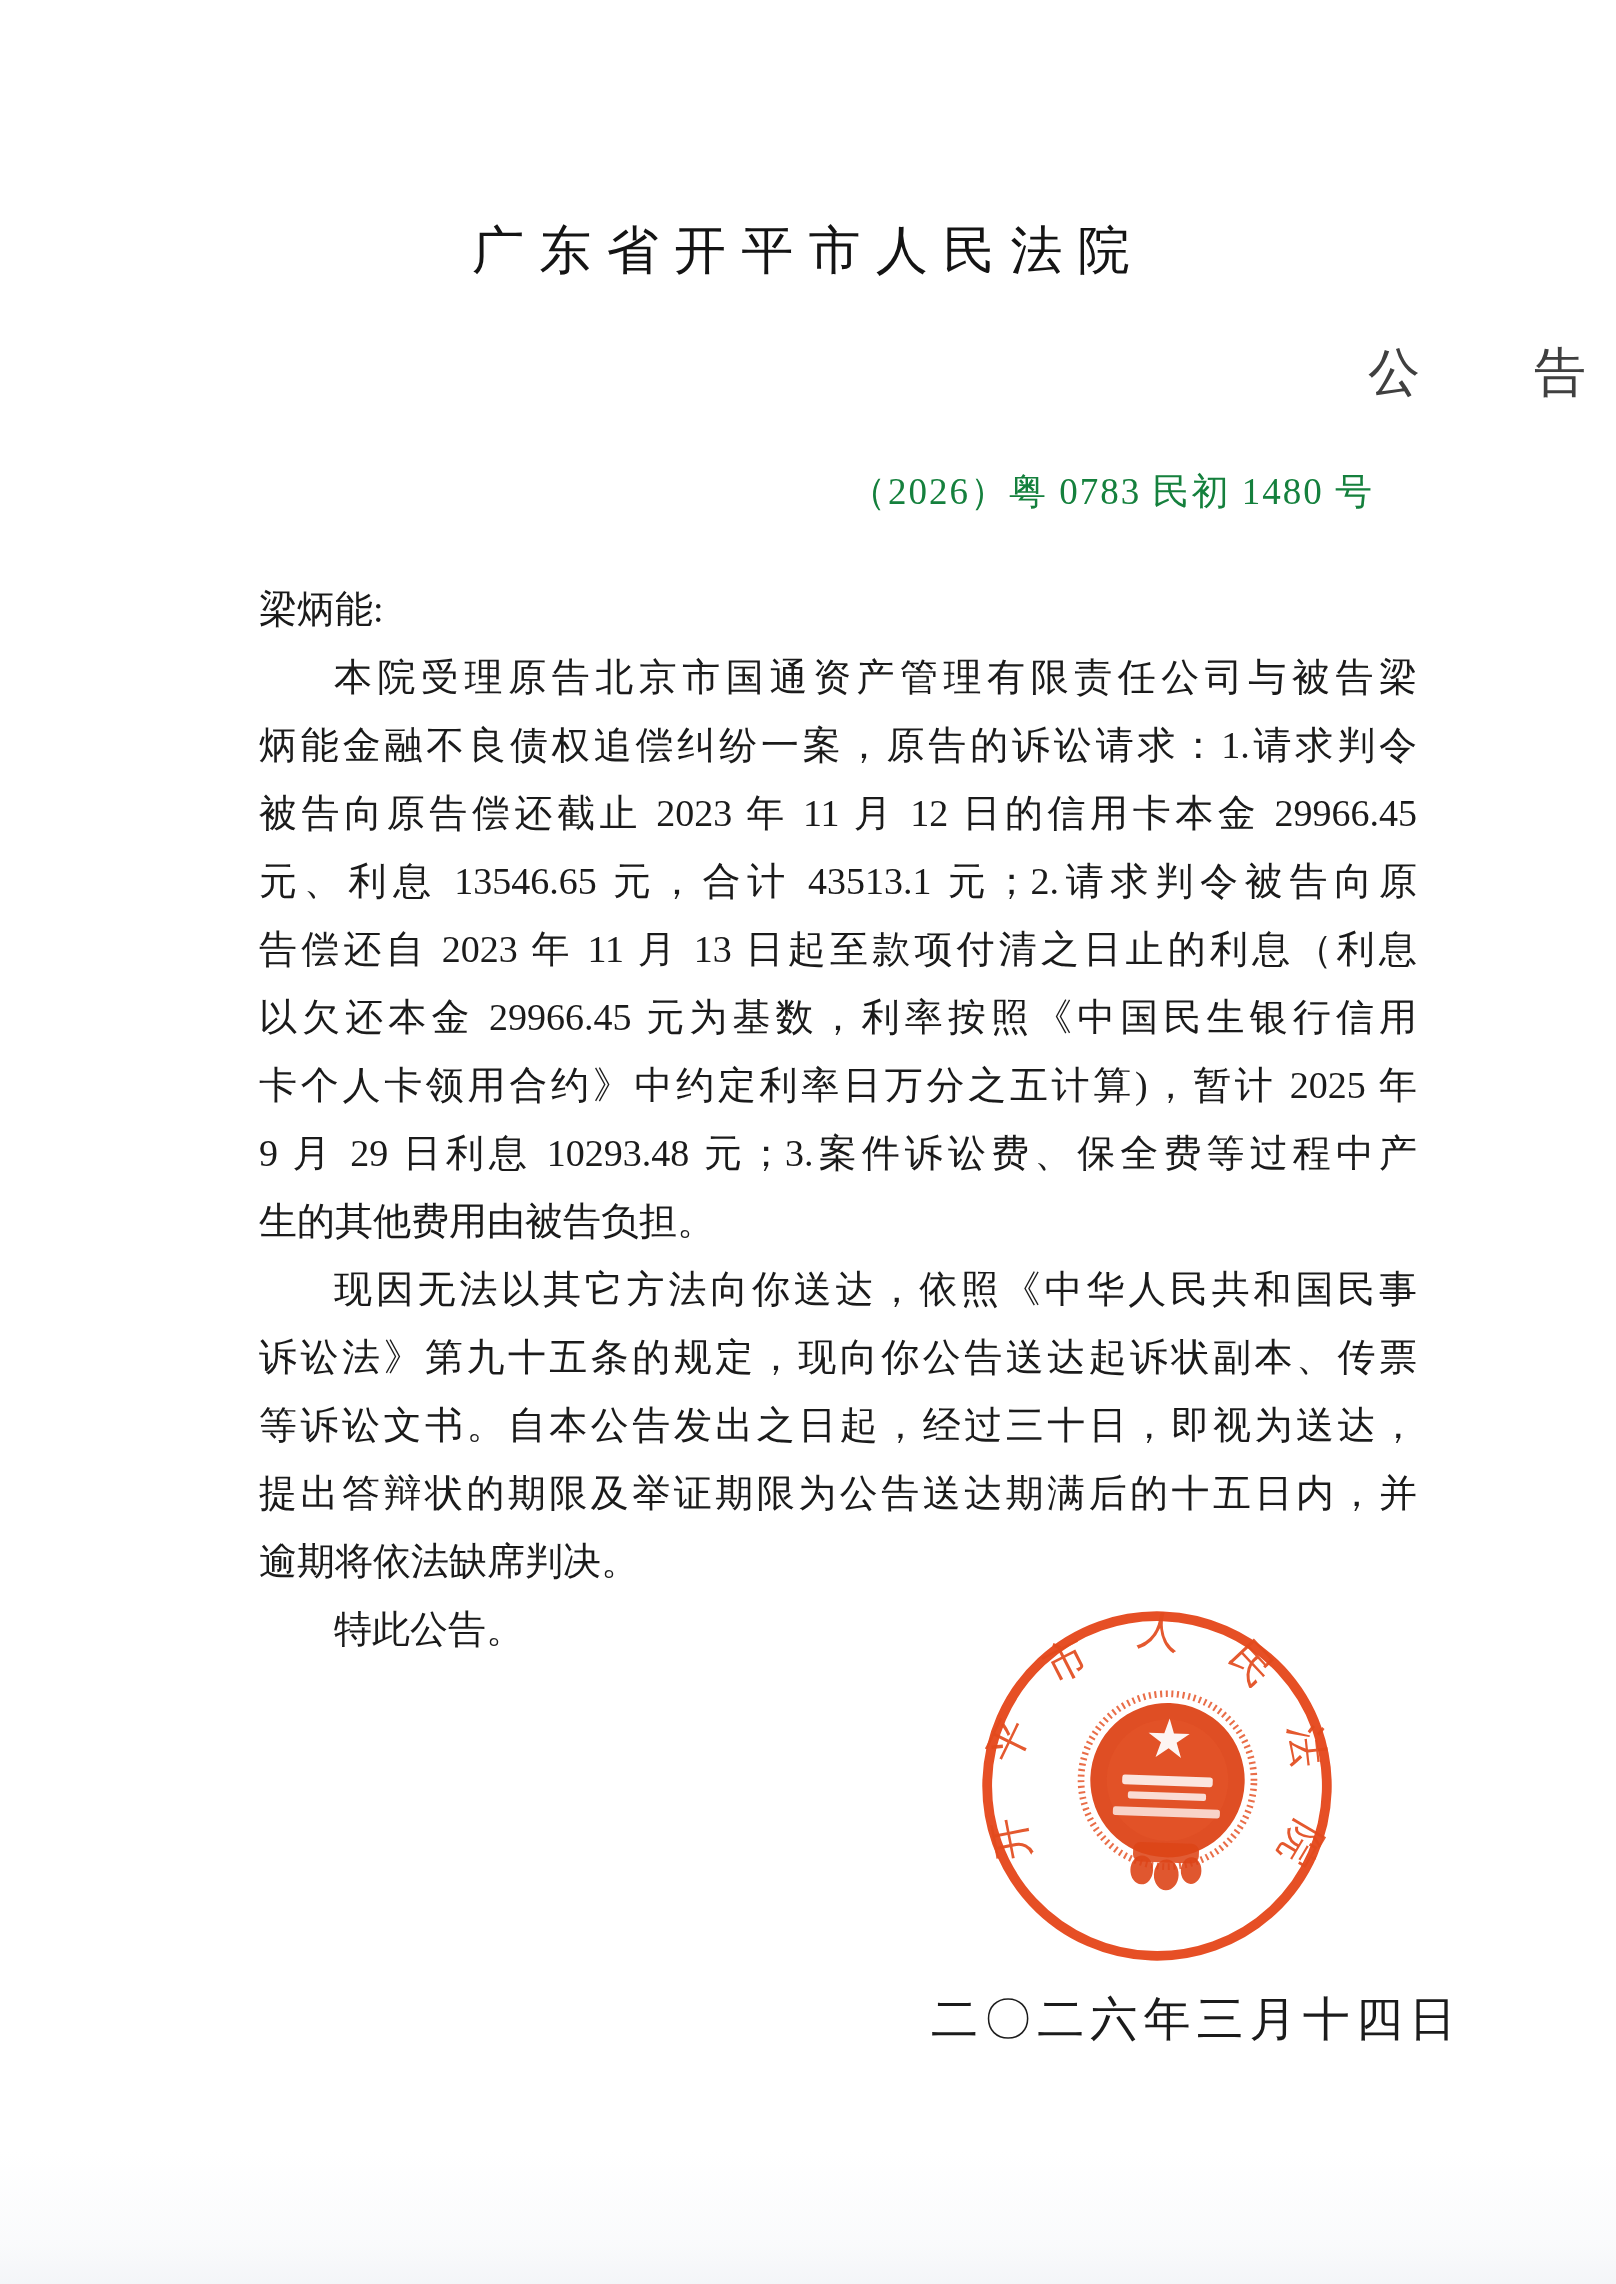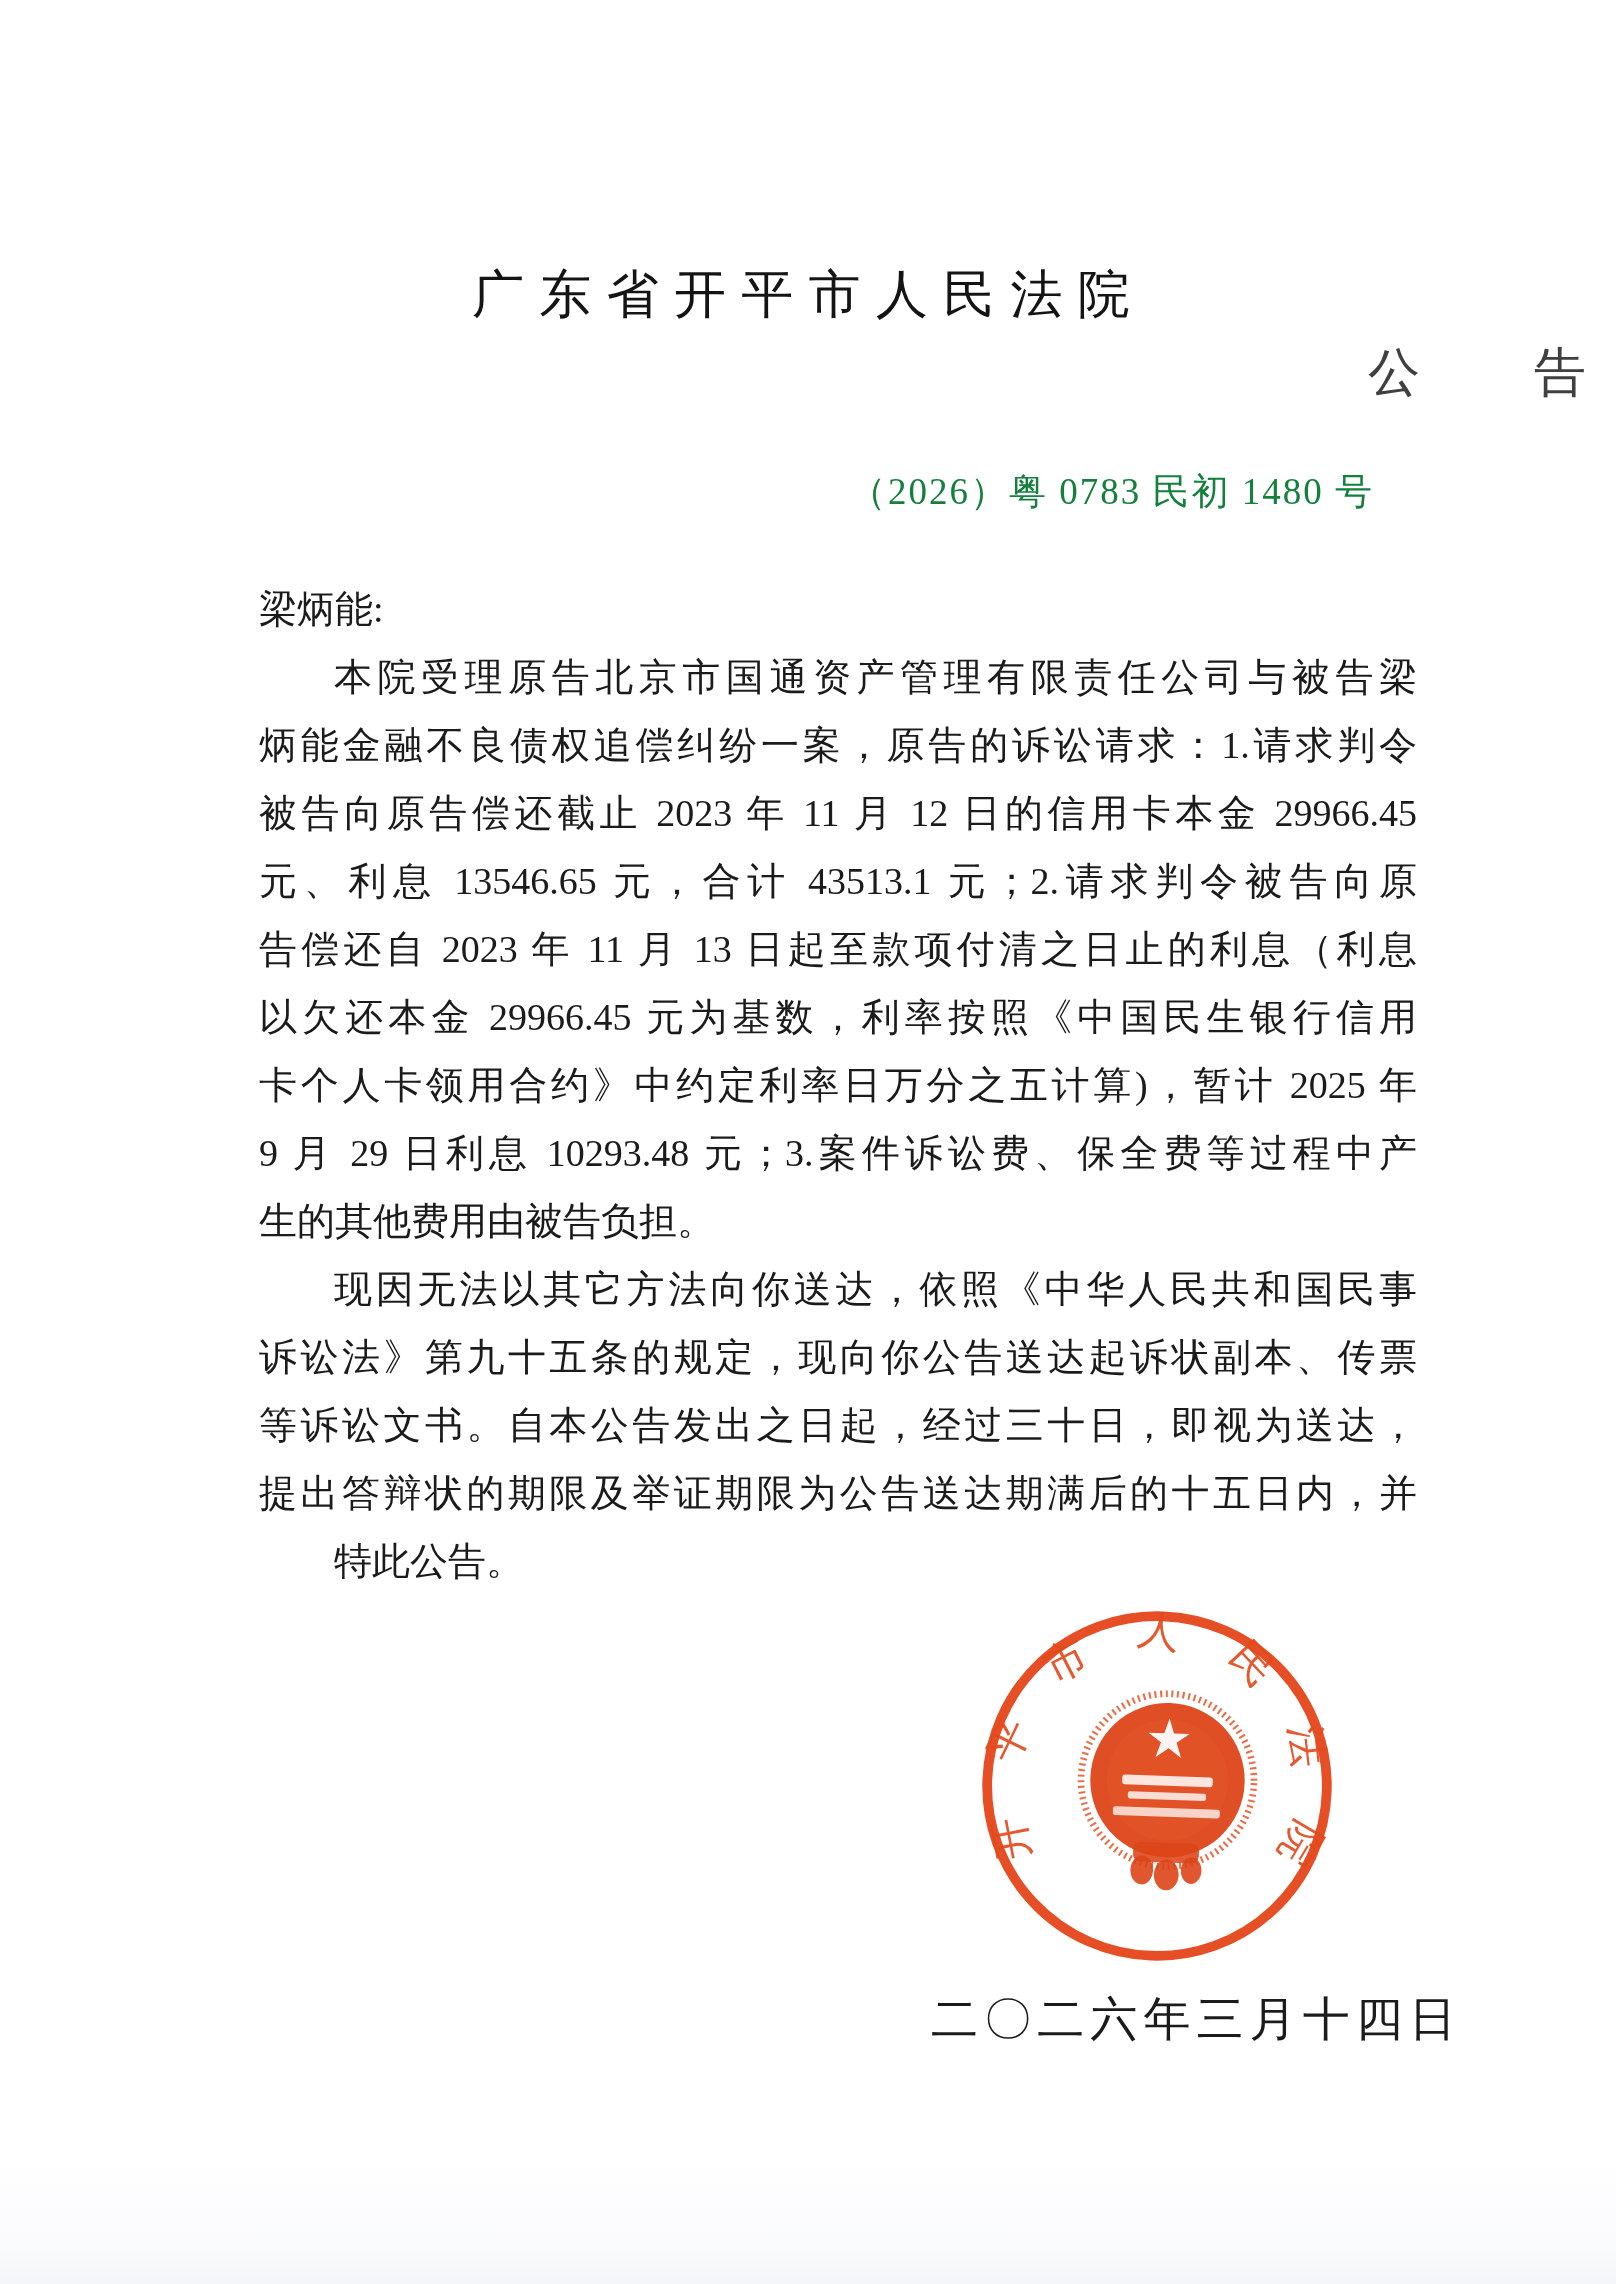--- a/index.html
+++ b/index.html
@@ -17,21 +17,20 @@
     position:absolute;left:0;right:0;bottom:0;height:133px;
     background:linear-gradient(180deg,rgba(255,255,255,0) 0%,rgba(226,230,238,0.18) 70%,rgba(214,220,230,0.28) 100%);
     pointer-events:none;
   }
   .court-name{
     position:absolute;top:216px;left:0;width:100%;
     text-align:center;
     font-size:52px;letter-spacing:15.3px;
     font-weight:500;color:#141414;
     white-space:nowrap;
-    margin-top:44px;
   }
   .doc-title{
     position:absolute;top:338px;left:0;width:100%;
     text-align:right;
     font-size:52px;letter-spacing:31px;
     font-weight:400;color:#404040;
     white-space:nowrap;
   }
   .case-number{
     position:absolute;top:467px;right:243px;
@@ -85,20 +84,21 @@
       <div class="line">元、利息 13546.65 元，合计 43513.1 元；2.请求判令被告向原</div>
       <div class="line">告偿还自 2023 年 11 月 13 日起至款项付清之日止的利息（利息</div>
       <div class="line">以欠还本金 29966.45 元为基数，利率按照《中国民生银行信用</div>
       <div class="line">卡个人卡领用合约》中约定利率日万分之五计算)，暂计 2025 年</div>
       <div class="line">9 月 29 日利息 10293.48 元；3.案件诉讼费、保全费等过程中产</div>
       <div class="line last">生的其他费用由被告负担。</div>
       <div class="line indent">现因无法以其它方法向你送达，依照《中华人民共和国民事</div>
       <div class="line">诉讼法》第九十五条的规定，现向你公告送达起诉状副本、传票</div>
       <div class="line">等诉讼文书。自本公告发出之日起，经过三十日，即视为送达，</div>
       <div class="line">提出答辩状的期限及举证期限为公告送达期满后的十五日内，并</div>
+      <div class="line last">逾期将依法缺席判决。</div>
       <div class="line indent last">特此公告。</div>
     </div>
 
   <div class="issue-date">二〇二六年三月十四日</div>
 
   <div class="seal">
 
     <svg viewBox="0 0 684 684" xmlns="http://www.w3.org/2000/svg">
 
       <circle cx="342" cy="342" r="330" fill="none" stroke="#e5481c" stroke-width="19" opacity="0.96"></circle>

